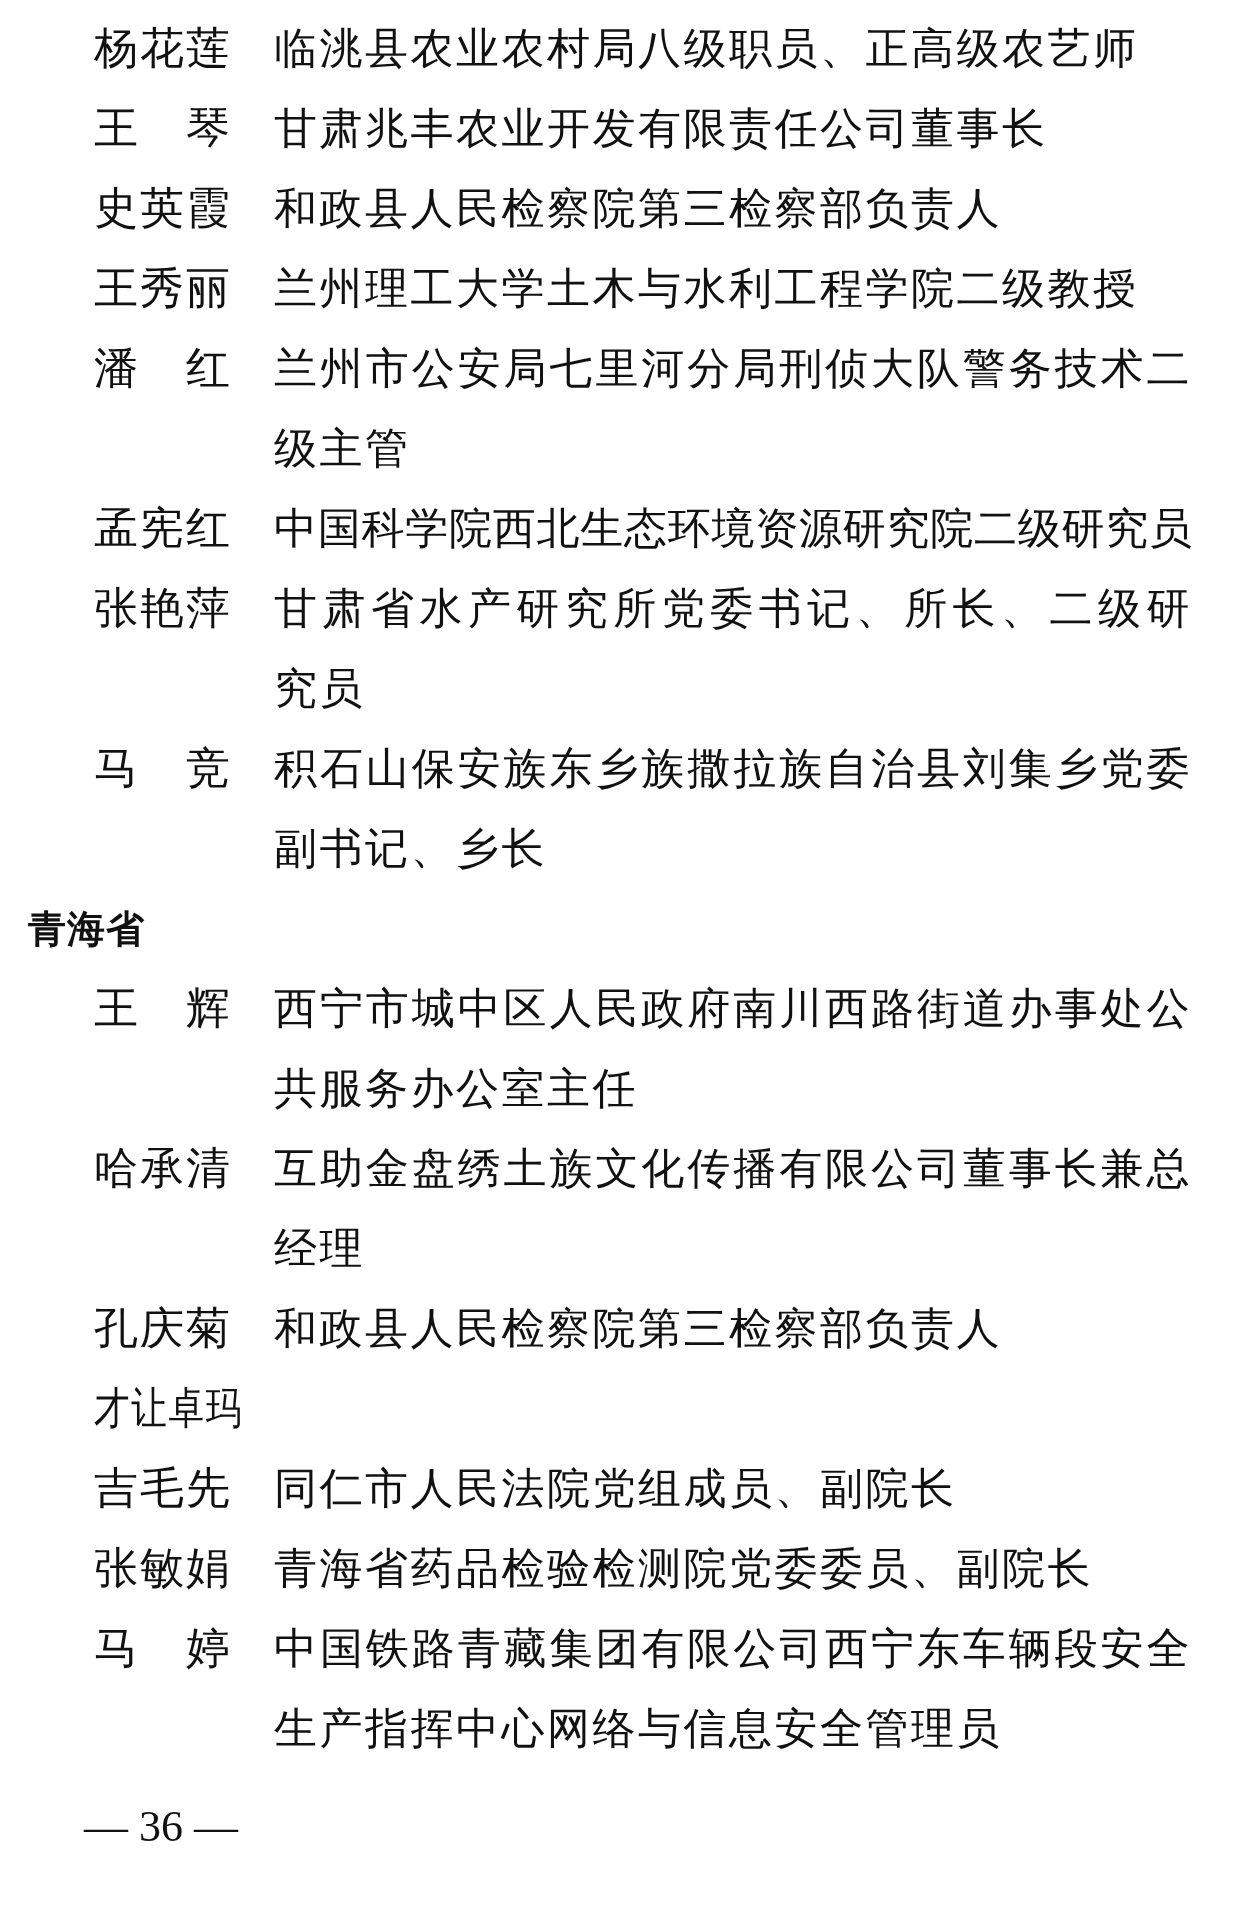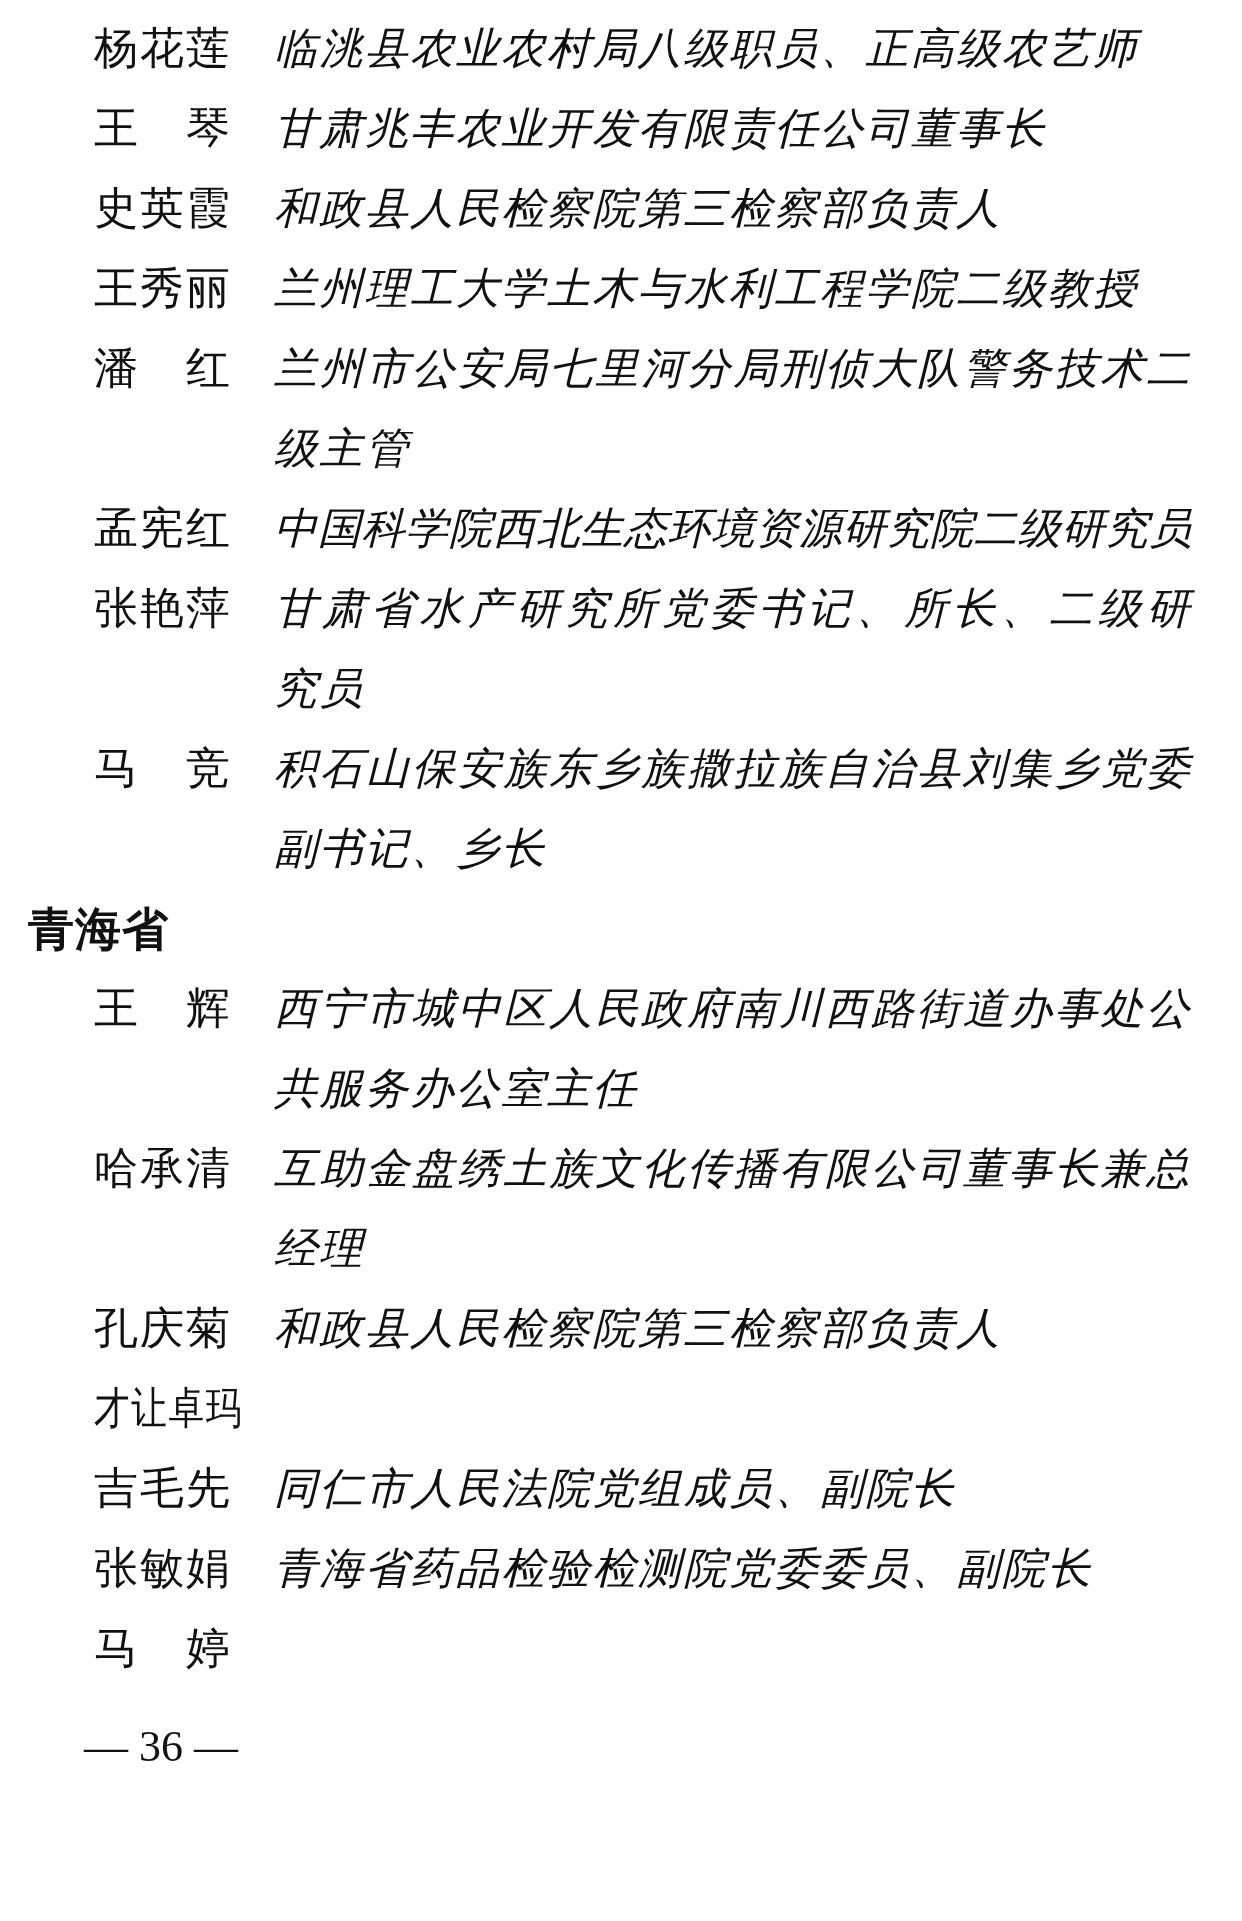--- a/index.html
+++ b/index.html
@@ -33,31 +33,31 @@
     transform: scaleX(0.81);
     transform-origin: left center;
     white-space: nowrap;
   }
   .title-cell {
     margin-left: 35px;
     width: 918px;
     font-size: 43px;
     letter-spacing: 2.5px;
   }
-  .tl { text-align: left; font-style: italic; }
+  .tl { text-align: left; }
   .tl.full {
     text-align: justify;
     text-align-last: justify;
   }
   .tl.tight { letter-spacing: 0; }
   .section-header {
     padding-left: 28px;
     font-family: "Liberation Sans", "DejaVu Sans", sans-serif;
     font-weight: 700;
-    font-size: 46px;
+    font-size: 38px;
     letter-spacing: 1px;
   }
   .footer {
     padding-left: 84px;
     margin-top: 18px;
     font-size: 44px;
   }
 </style>
 </head>
 <body>
@@ -164,18 +164,22 @@
 
     <div class="row entry">
       <div class="name-cell">张敏娟</div>
       <div class="title-cell">
         <div class="tl">青海省药品检验检测院党委委员、副院长</div>
       </div>
     </div>
 
     <div class="row entry">
       <div class="name-cell">马　婷</div>
+      <div class="title-cell">
+        <div class="tl full">中国铁路青藏集团有限公司西宁东车辆段安全</div>
+        <div class="tl">生产指挥中心网络与信息安全管理员</div>
+      </div>
     </div>
 
   </div>
 
   <div class="row footer">— 36 —</div>
 </div>
 
 </body></html>

